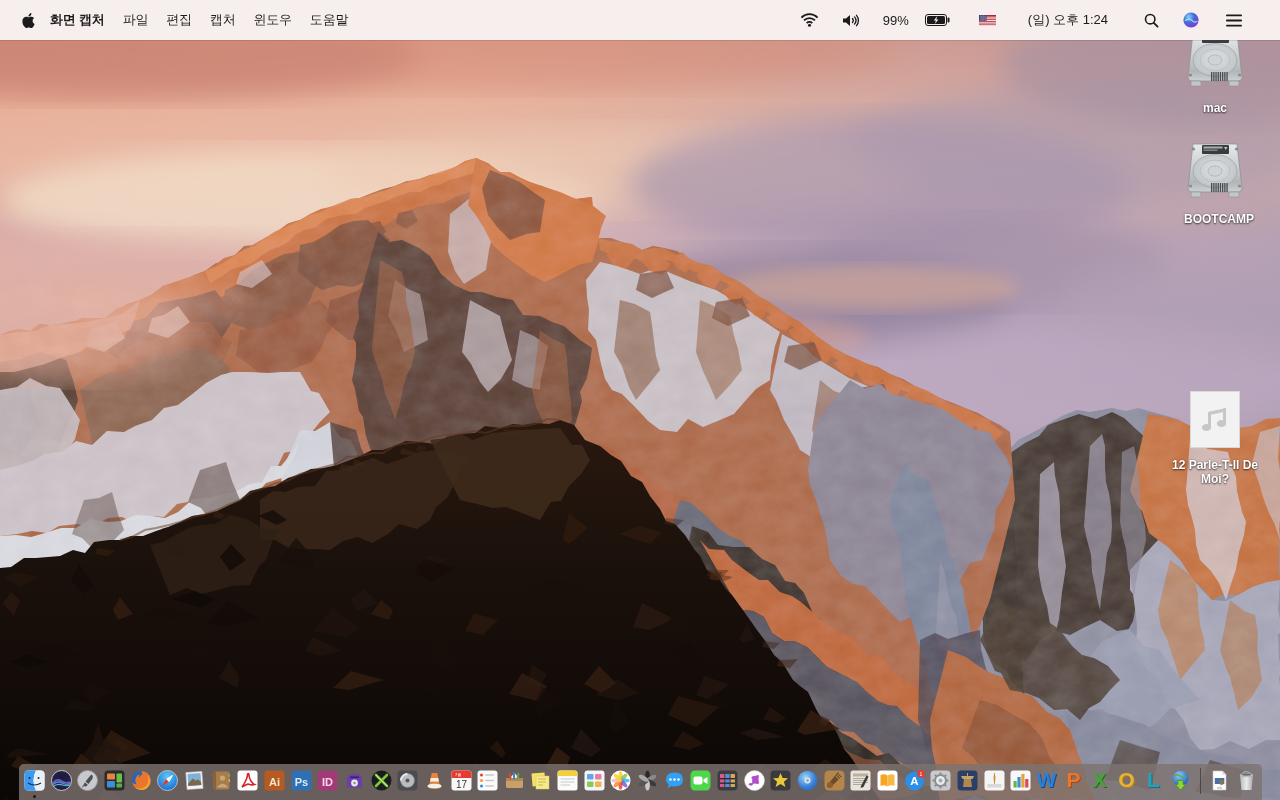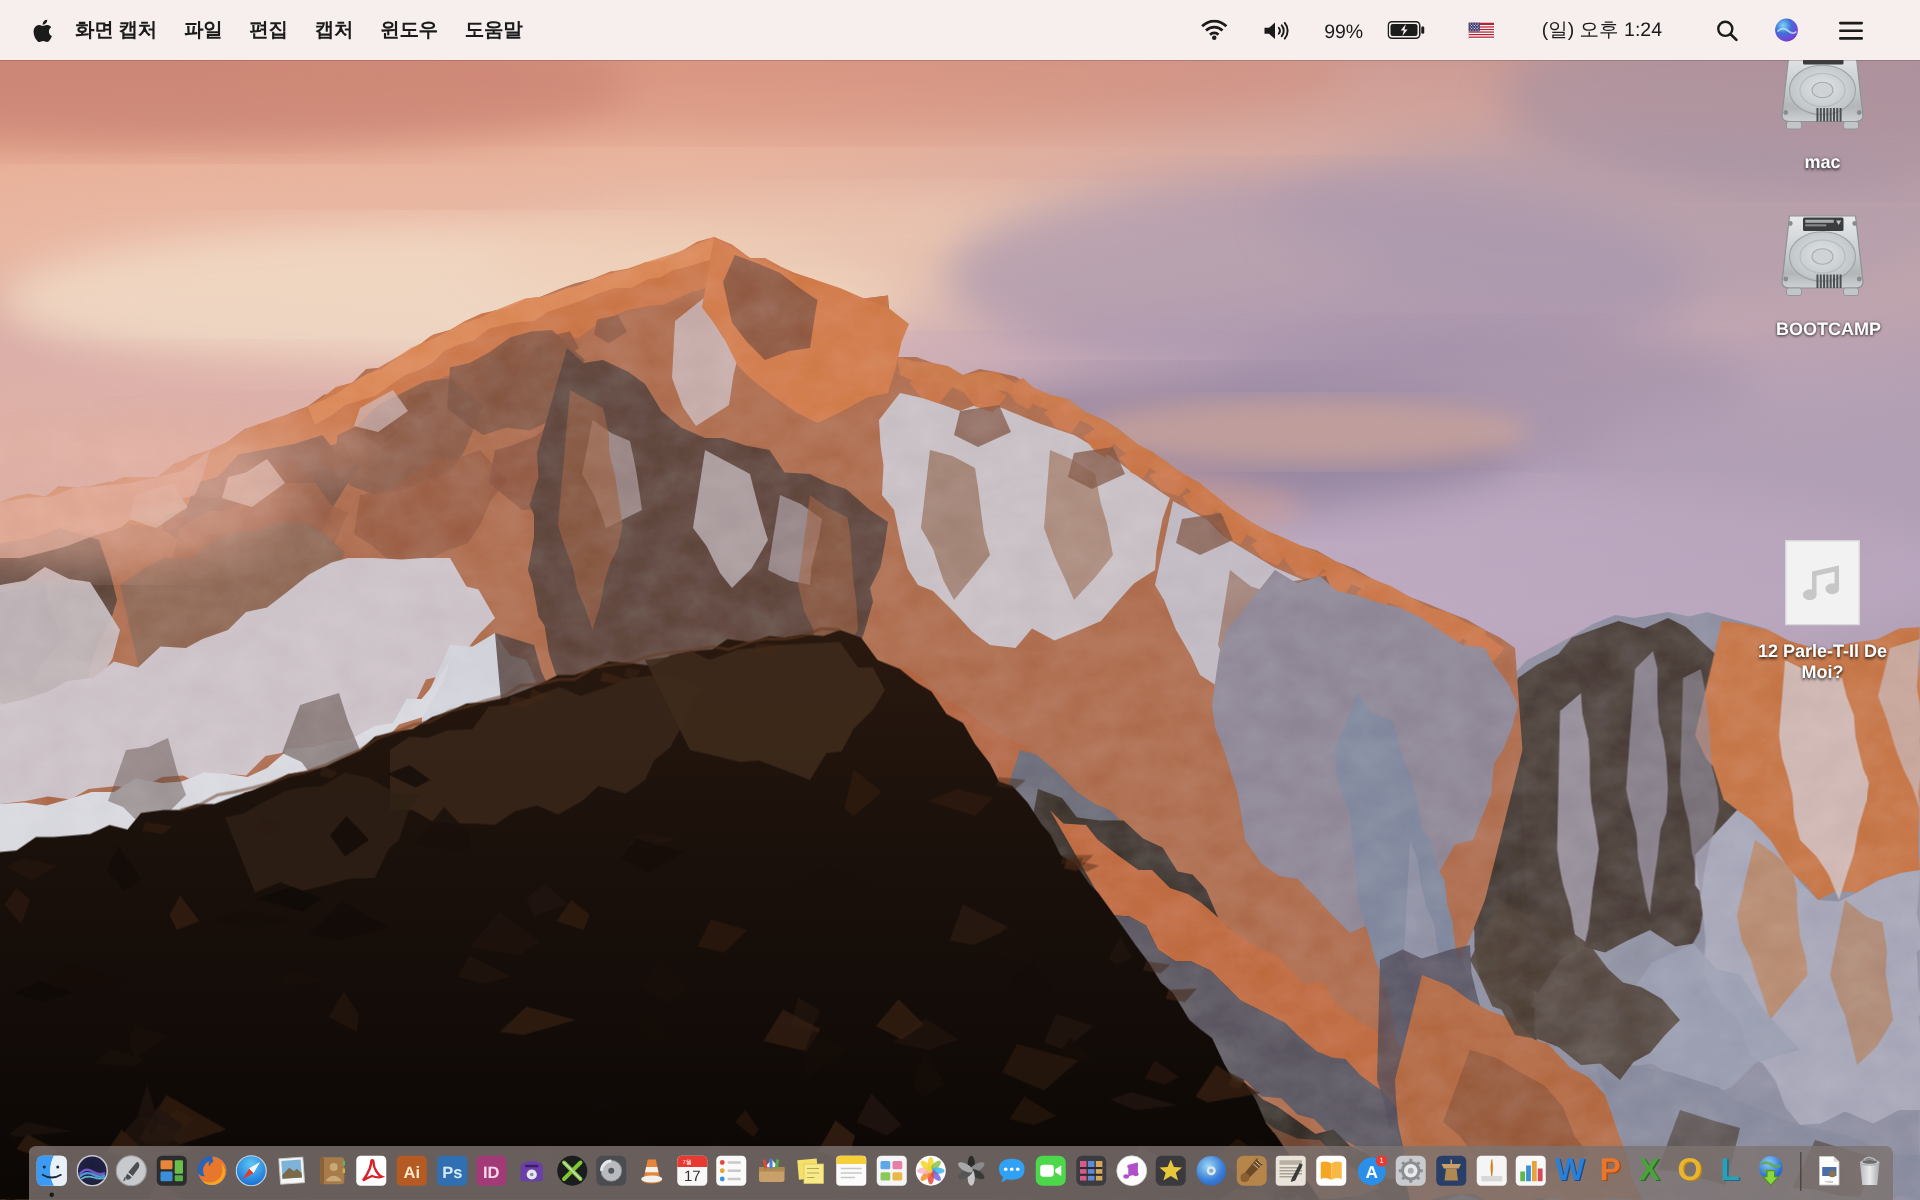--- a/index.html
+++ b/index.html
@@ -2,21 +2,21 @@
 <html><head><meta charset="utf-8">
 <style>
 * { margin:0; padding:0; box-sizing:border-box; }
 html,body { width:1280px; height:800px; overflow:hidden; font-family:"Liberation Sans",sans-serif; }
 #stage { position:relative; width:1280px; height:800px; background:#b8a4b4; }
 #wp { position:absolute; left:0; top:0; }
 #menubar { position:absolute; left:0; top:0; width:1280px; height:40px; background:#f6efed;
   display:flex; justify-content:space-between; align-items:center; font-size:13px; color:#1b1b1b;
   box-shadow:0 0.5px 0 rgba(100,60,60,0.35); }
 .ml { display:flex; align-items:center; padding-left:19px; }
-.mi { margin:0 9px; white-space:nowrap; letter-spacing:-0.2px;font-weight:bold; }
+.mi { margin:0 9px; white-space:nowrap; letter-spacing:-0.2px; }
 .mi.b { font-weight:bold; }
 .mi.apple { margin:0 6px 0 3px; display:flex; align-items:center; }
 .mr { display:flex; align-items:center; padding-right:26px; }
 .si { margin:12px; display:flex; align-items:center; white-space:nowrap; }
 .si.txt { font-size:13px; }
 .dicon { position:absolute; text-align:center; }
 .dimg { display:flex; justify-content:center; }
 .dlabel { color:#fff; font-size:12px; font-weight:bold; line-height:1.15;
   text-shadow:0 1px 2px rgba(0,0,0,0.65), 0 0 2px rgba(0,0,0,0.4); }
 #dock { position:absolute; left:18.5px; top:764px; width:1243px; height:36px;
@@ -374,21 +374,21 @@
             <rect x="37.0" y="41" width="1.3" height="9"></rect>
             <rect x="39.2" y="41" width="1.3" height="9"></rect>
             <rect x="41.400000000000006" y="41" width="1.3" height="9"></rect>
           </g>
 <rect x="6" y="50" width="10" height="5" rx="1.5" fill="#c2c6c8" stroke="#8e9294" stroke-width="0.6"></rect>
 <rect x="44" y="50" width="10" height="5" rx="1.5" fill="#c2c6c8" stroke="#8e9294" stroke-width="0.6"></rect>
 </svg>
       </div>
       <div class="dlabel" style="margin-top:13px">BOOTCAMP</div>
     </div>
-<div class="dicon" style="left:1186px;top:360px;width:58px">
+<div class="dicon" style="left:1186px;top:391px;width:58px">
       <div class="dimg">
         <svg width="50" height="57" viewBox="0 0 50 57">
 <rect x="0.5" y="0.5" width="49" height="56" fill="#f2f2f2" stroke="#d8d8d8" stroke-width="1"></rect>
 <g fill="#c7c7c7">
             <path d="M18 21 L36 17 L36 20.5 L21 23.8 Z"></path>
             <rect x="18" y="21" width="3" height="15"></rect>
             <rect x="33" y="17.5" width="3" height="14.5"></rect>
             <ellipse cx="16.5" cy="36.5" rx="4.6" ry="3.6"></ellipse>
             <ellipse cx="31.5" cy="32.5" rx="4.6" ry="3.6"></ellipse>
           </g>

